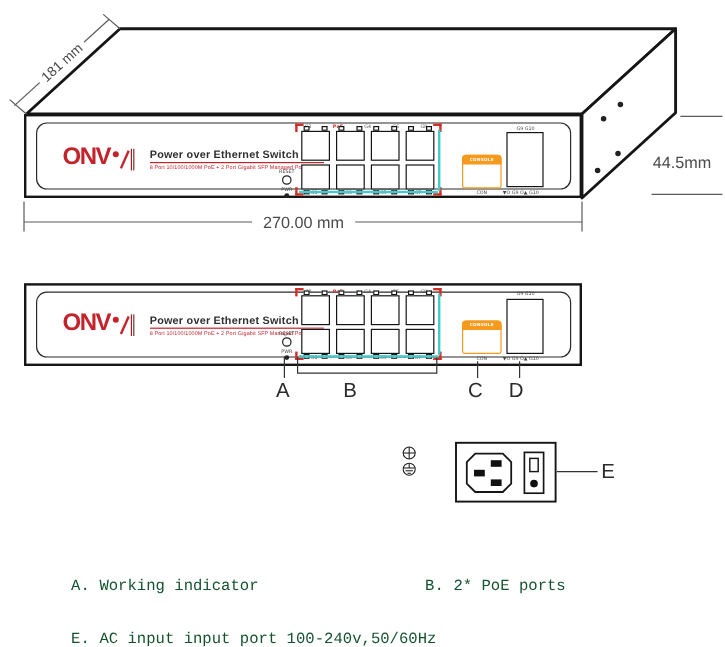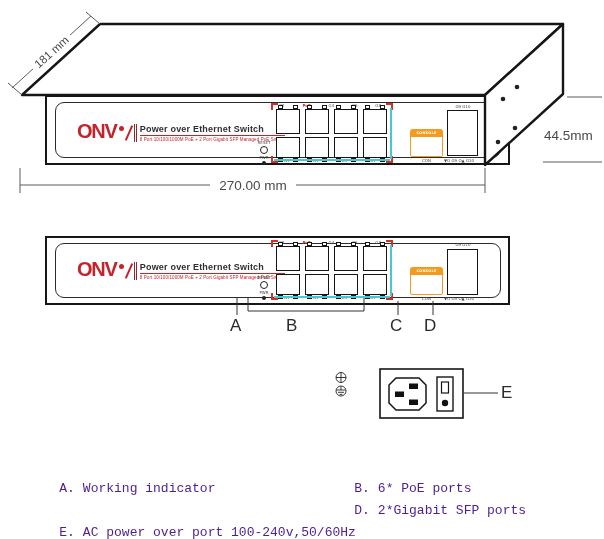--- a/index.html
+++ b/index.html
@@ -3,30 +3,30 @@
 <meta charset="utf-8">
 <style>
   html,body{margin:0;padding:0;background:#fff;}
   .stage{position:relative;width:604px;height:539px;background:#fff;overflow:hidden;
          font-family:"Liberation Sans",sans-serif;}
   .overlay{position:absolute;left:0;top:0;z-index:3;pointer-events:none;}
   .overlay text{font-family:"Liberation Sans",sans-serif;fill:#4a4a4a;}
 
   
   .panel{position:absolute;left:20px;width:465px;background:#fff;border:2px solid #161616;
-         box-sizing:border-box;z-index:2;margin-left:25px;}
+         box-sizing:border-box;z-index:2;}
   .panel .inner{position:absolute;left:8px;right:7px;top:5px;bottom:5px;
                 border:1.2px solid #2b2b2b;border-radius:9px;}
 
   
   .logo{position:absolute;left:30px;top:24px;display:flex;align-items:flex-start;}
   .onv{font-size:20px;font-weight:900;color:#c4232b;letter-spacing:-1.2px;line-height:15px;}
   .dot{width:5px;height:5px;background:#c4232b;border-radius:50%;margin:2px 1px 0 2px;}
   .slash{width:2px;height:16px;background:#c4232b;transform:rotate(24deg);margin:1px 4px 0 3px;}
-  .titles{display:flex;flex-direction:column;border-left:3px double #8c2a2a;padding-left:3px;}
+  .titles{display:flex;flex-direction:column;border-left:3px double #8c2a2a;padding-left:13px;}
   .title{font-size:9px;font-weight:bold;color:#2f2f2f;line-height:10px;white-space:nowrap;
          border-bottom:1.5px solid #c4232b;padding-bottom:1px;letter-spacing:.2px;}
   .subtitle{font-size:4.5px;color:#c4232b;margin-top:1px;white-space:nowrap;letter-spacing:.1px;}
 
   
   .reset{position:absolute;left:208px;top:37px;width:18px;display:flex;flex-direction:column;
          align-items:center;gap:1px;}
   .tinytext{font-size:4px;line-height:5px;color:#444;font-family:"DejaVu Sans",sans-serif;white-space:nowrap;}
   .reset-btn{width:8px;height:8px;border:1.2px solid #222;border-radius:50%;background:#fff;box-sizing:border-box;}
   .pwr-led{width:4px;height:4px;background:#222;border-radius:50%;}
@@ -74,21 +74,21 @@
 
   
   .rear-label{position:absolute;left:340px;top:5px;width:120px;text-align:center;
               font-size:10.5px;font-weight:bold;color:#1a1a1a;}
 
   
   .callout{position:absolute;z-index:4;font-size:17px;color:#2b2b2b;line-height:17px;}
 
   
   .legend-item{position:absolute;z-index:4;font-family:"Liberation Mono",monospace;
-               font-size:13px;color:#4c1d95;white-space:pre;}
+               font-size:13px;color:#14532d;white-space:pre;}
   .legend-item .k{margin-right:8px;}
 </style>
 </head>
 <body>
 
 <div class="stage">
 
   <svg class="overlay" width="604" height="539" viewBox="0 0 604 539">
 
     <g>
@@ -296,21 +296,18 @@
   <div class="callout" style="left:230px;top:317px;">A</div>
   <div class="callout" style="left:286px;top:317px;">B</div>
   <div class="callout" style="left:390px;top:317px;">C</div>
   <div class="callout" style="left:424px;top:317px;">D</div>
   <div class="callout" style="left:501px;top:384px;">E</div>
 
   <div class="legend-item" style="left:28px;top:466px;">
     <span class="k">A.</span><span>Working indicator</span>
   </div>
   <div class="legend-item" style="left:323px;top:466px;">
-    <span class="k">B.</span><span>6* PoE ports</span>
-  </div>
-  <div class="legend-item" style="left:323px;top:488px;">
-    <span class="k">D.</span><span>2*Gigabit SFP ports</span>
+    <span class="k">B.</span><span>2* PoE ports</span>
   </div>
   <div class="legend-item" style="left:28px;top:510px;">
-    <span class="k">E.</span><span>AC power over port 100-240v,50/60Hz</span>
+    <span class="k">E.</span><span>AC input input port 100-240v,50/60Hz</span>
   </div>
 </div>
 
 </body></html>

